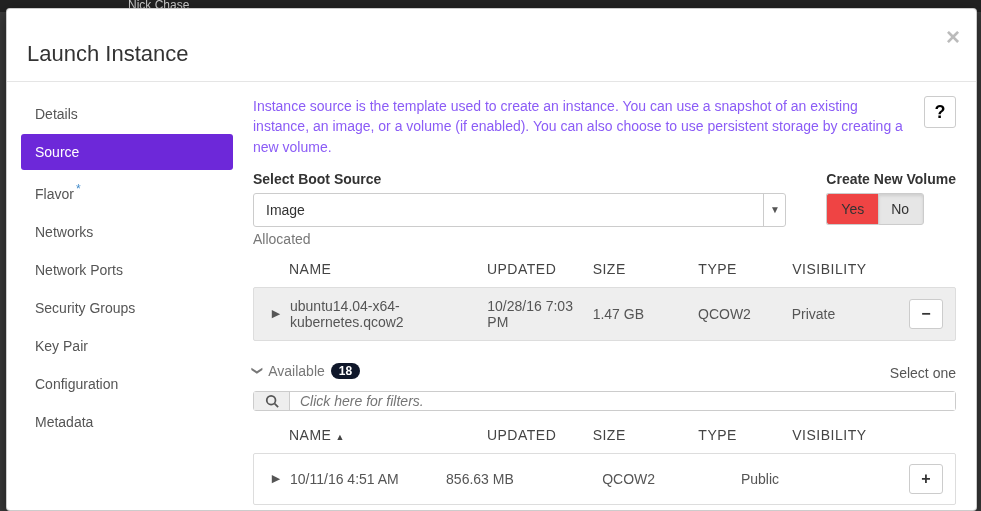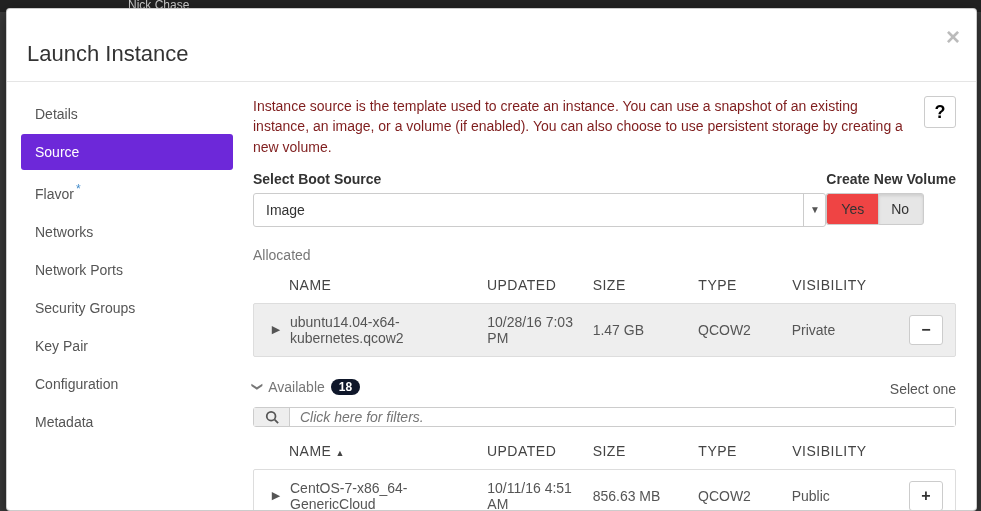--- a/index.html
+++ b/index.html
@@ -86,36 +86,36 @@
       padding: 14px 20px 0 6px;
       overflow-y: auto;
     }
     .intro-row {
       display: flex;
       align-items: flex-start;
       gap: 12px;
       margin-bottom: 14px;
     }
     .intro-text {
-      color: #7f1d1d;
+      color: #8b5cf6;
       line-height: 1.45;
       flex: 1;
     }
     .help-btn {
       width: 32px; height: 32px;
       border: 1px solid #ccc;
       border-radius: 3px;
       background: #fff;
       font-weight: 700;
       font-size: 18px;
       cursor: pointer;
       display: flex; align-items: center; justify-content: center;
       flex-shrink: 0;
     }
-    .form-row { display: flex; margin-bottom: 20px; }
+    .form-row { display: flex; gap: 40px; margin-bottom: 4px; }
     .form-group { display: flex; flex-direction: column; gap: 6px; }
     .form-group.wide { flex: 1; }
     .form-label { font-weight: 700; color: #333; font-size: 14px; }
     .select-wrap {
       position: relative;
       border: 1px solid #ccc;
       border-radius: 3px;
       height: 34px;
       display: flex; align-items: center;
       padding: 0 28px 0 12px;
@@ -304,21 +304,20 @@
           <div class="col-updated">UPDATED</div>
           <div class="col-size">SIZE</div>
           <div class="col-type">TYPE</div>
           <div class="col-vis">VISIBILITY</div>
           <div class="col-action"></div>
         </div>
         <div class="trow">
           <div class="col-expand">
               <span>▶</span>
             </div>
-          <div class="col-name">CentOS-7-x86_64-GenericCloud</div>
           <div class="col-updated">10/11/16 4:51 AM</div>
           <div class="col-size">856.63 MB</div>
           <div class="col-type">QCOW2</div>
           <div class="col-vis">Public</div>
           <div class="col-action">
               <button class="action-btn">
                 <span>+</span>
               </button>
             </div>
         </div>

